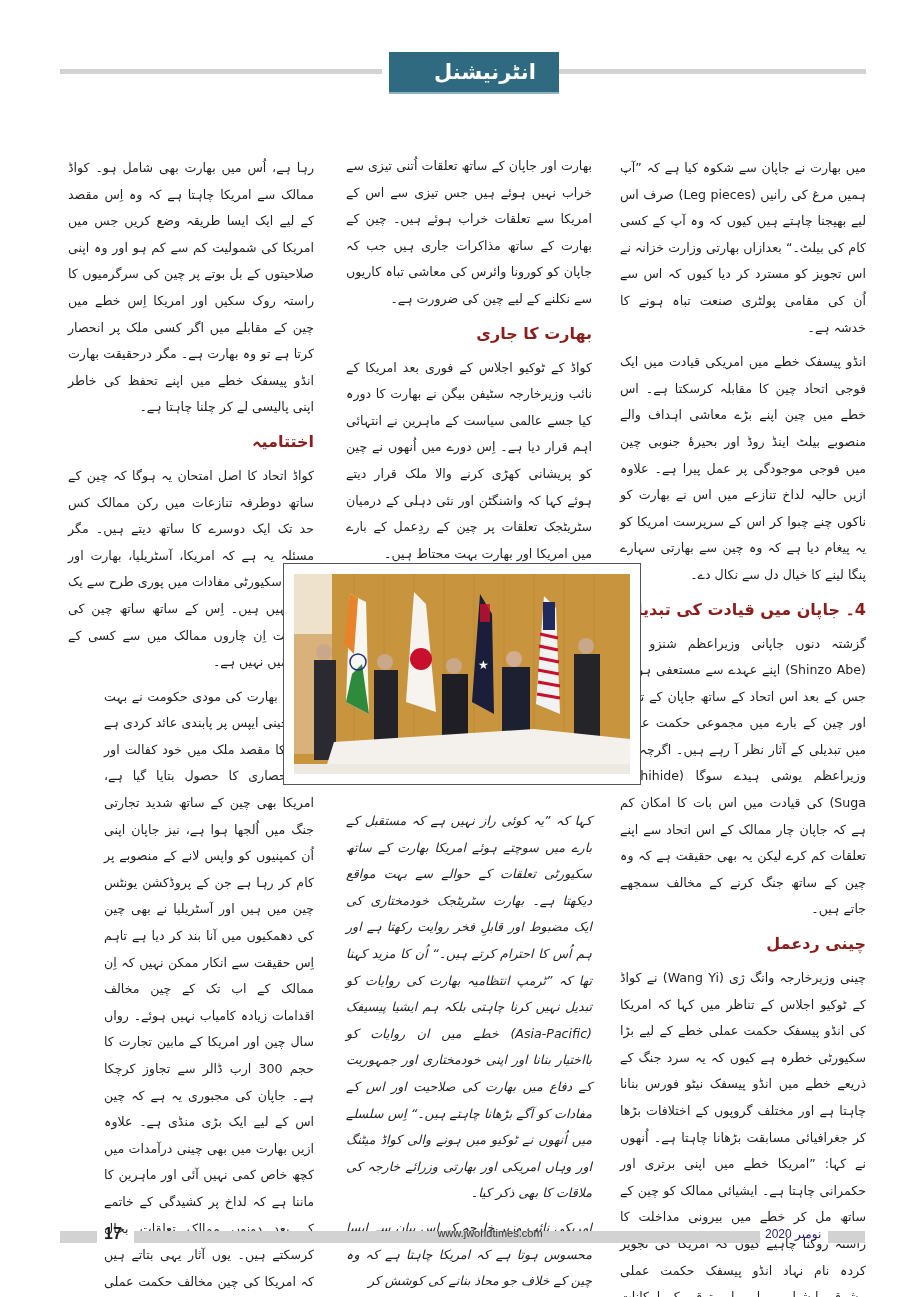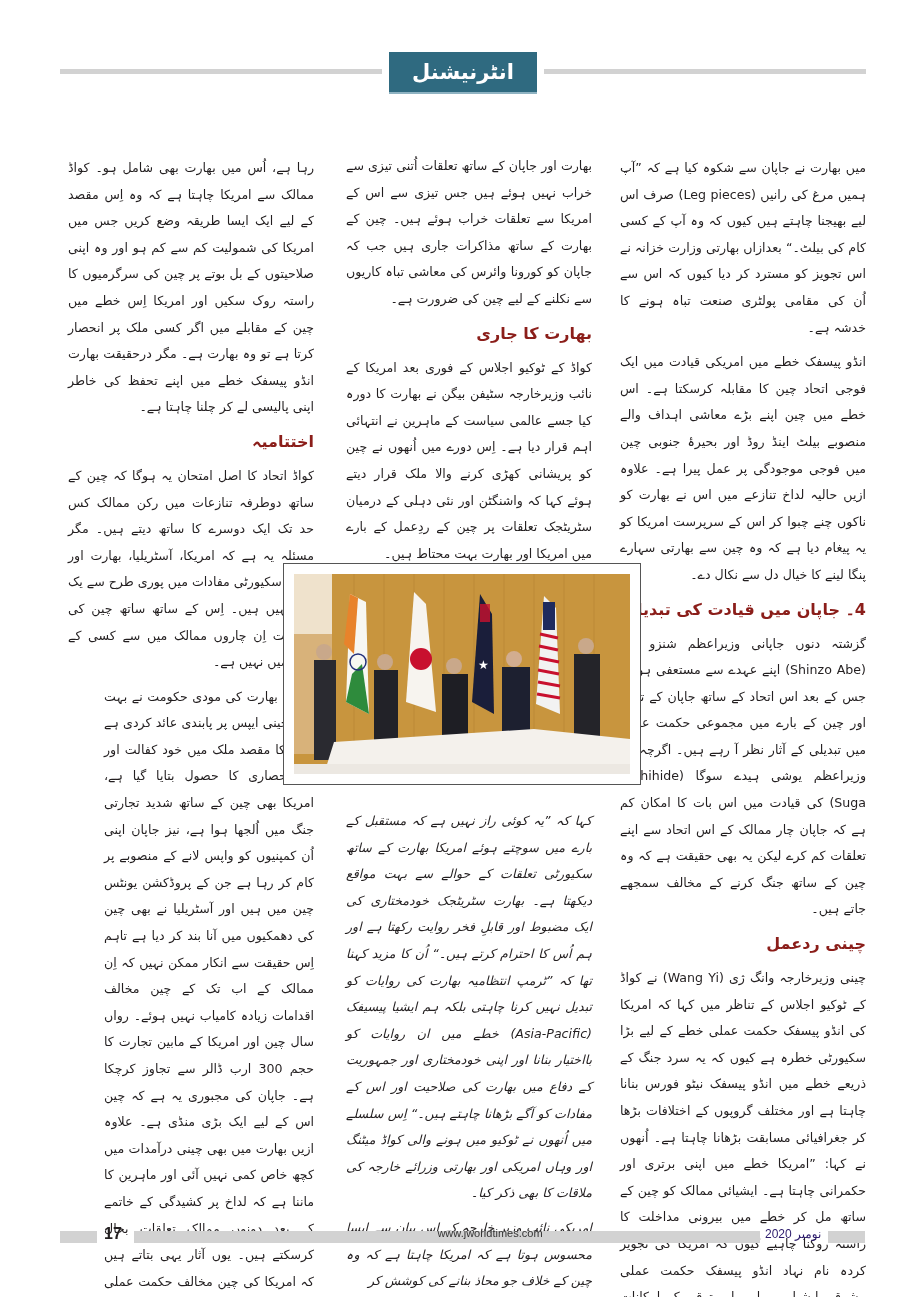--- a/index.html
+++ b/index.html
@@ -1,18 +1,18 @@
 <!DOCTYPE html>
 <html><head>
 <meta charset="utf-8">
 <style>
   html, body { margin:0; padding:0; background:#ffffff; }
   body { width:924px; height:1297px; position:relative; overflow:hidden; font-family:"DejaVu Sans", sans-serif; color:#231f20; }
   .rule { position:absolute; height:5px; background:#d2d2d2; }
-  .section-tab { position:absolute; left:389px; top:52px; width:148px; height:40px; background:#2f6a80; border-bottom:2px solid #8fb3c2; color:#ffffff; font-size:21px; font-weight:bold; display:flex; align-items:center; justify-content:center; direction:rtl; }
+  .section-tab { position:absolute; left:389px; top:52px; width:148px; height:40px; background:#2f6a80; border-bottom:2px solid #8fb3c2; color:#ffffff; font-size:21px; font-weight:bold; display:flex; align-items:center; justify-content:center; direction:rtl;padding-left:22px; }
   .col { position:absolute; direction:rtl; text-align:justify; font-size:12.6px; line-height:26.6px; }
   .col p { margin:8px; }
   .heading { color:#8b1e1a; font-weight:bold; font-size:16px; line-height:26px; margin:0; }
   .photo-frame { position:absolute; left:283px; top:563px; width:356px; height:220px; border:1px solid #555; background:#fff; }
   .photo { position:absolute; left:10px; top:10px; width:336px; height:200px; overflow:hidden; }
   .footer-bar { position:absolute; top:1231px; height:12px; background:#d2d2d2; }
   .page-num { position:absolute; left:104px; top:1225px; font-size:16px; font-weight:bold; font-family:"Liberation Sans", sans-serif; }
   .url { position:absolute; left:0; width:924px; top:1227px; text-align:center; font-size:11px; font-family:"Liberation Sans", sans-serif; color:#333;padding-left:28px; }
   .issue { position:absolute; left:765px; top:1227px; font-size:12px; color:#2b1a6b; font-family:"Liberation Sans", sans-serif; direction:rtl; }
 </style>

